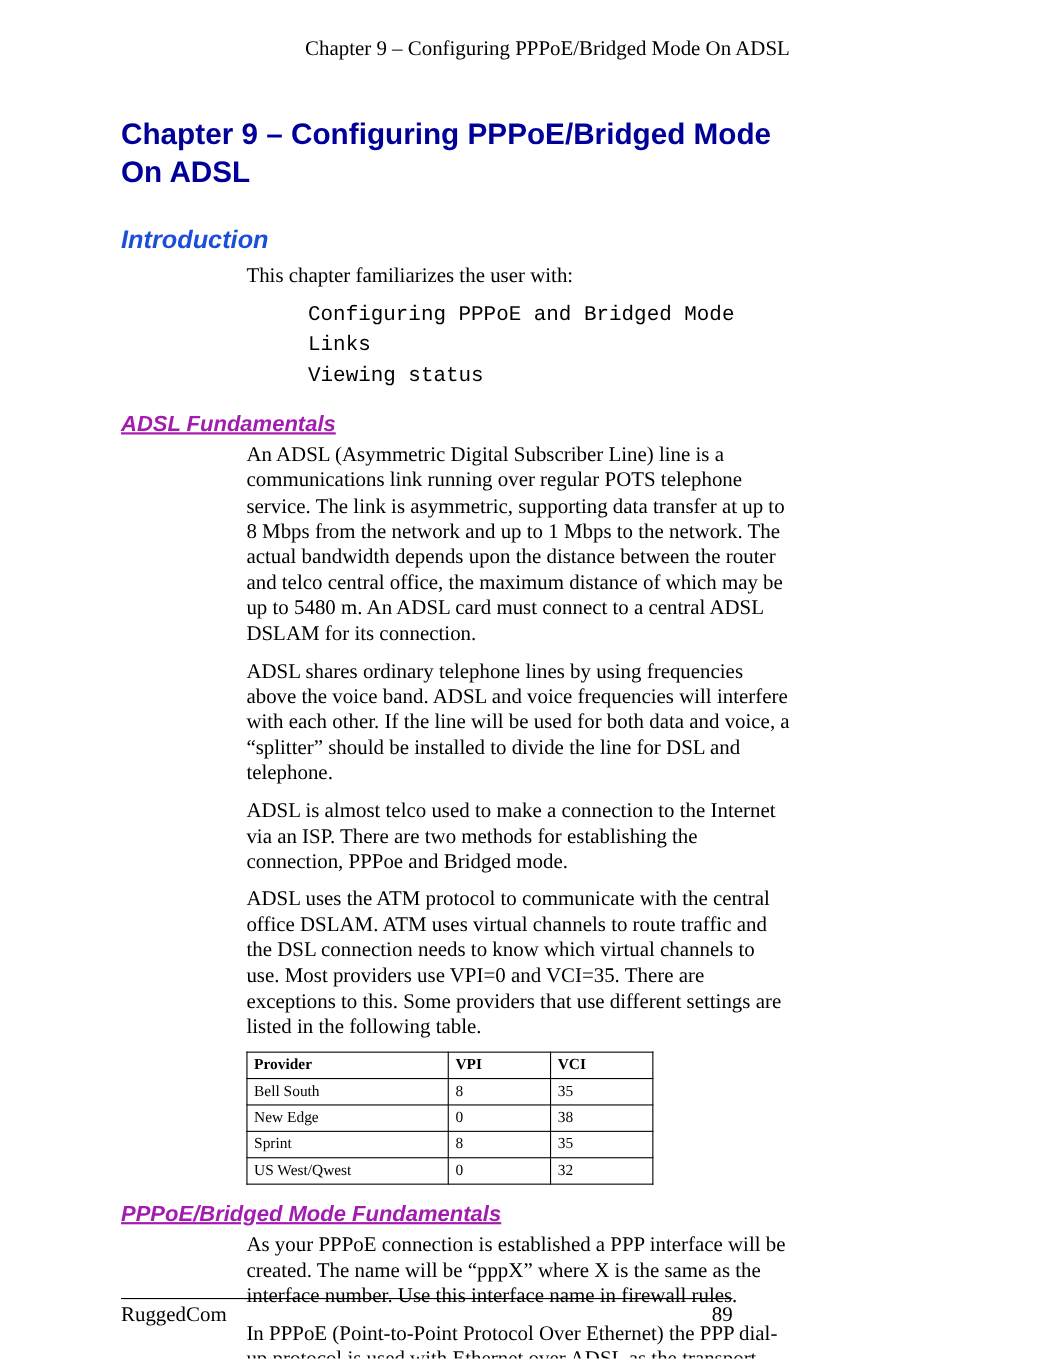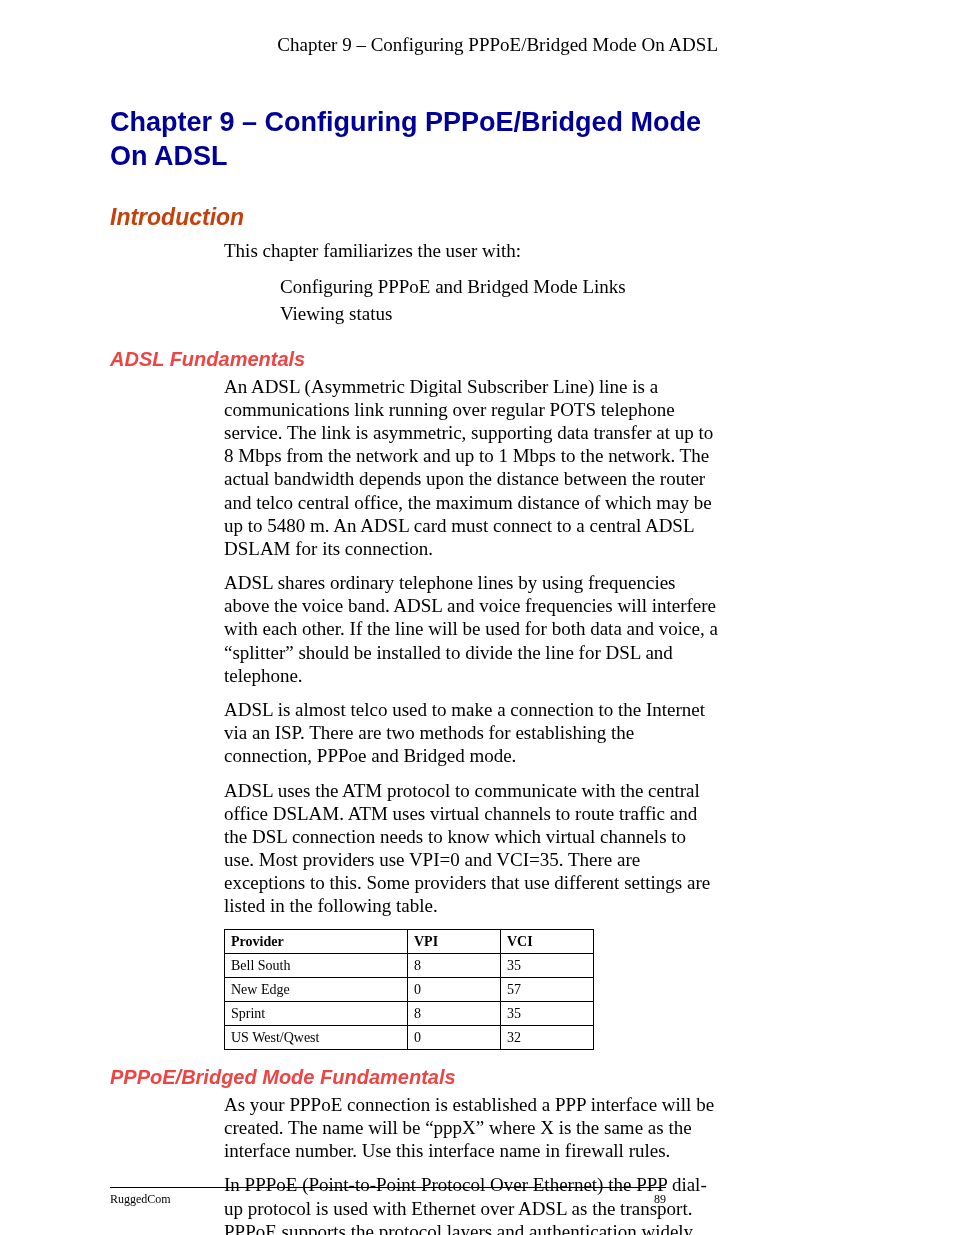--- a/index.html
+++ b/index.html
@@ -33,48 +33,50 @@
     color: #000099;
     font-size: 27px;
     font-weight: bold;
     margin: 0 0 30px 0;
     line-height: 1.25;
   }
   h2 {
     font-family: Verdana, Geneva, sans-serif;
     font-style: italic;
     font-weight: bold;
-    color: #c2410c;
+    color: #1d4ed8;
     font-size: 23px;
     margin: 0 0 8px 0;
   }
   h3 {
     font-family: Verdana, Geneva, sans-serif;
     font-style: italic;
     font-weight: bold;
-    color: #ef4444;
+    color: #a21caf;
     font-size: 20px;
     margin: 16px 0 4px 0;
+    text-decoration: underline;
   }
   .body-block {
     margin-left: 114px;
     font-size: 19px;
     line-height: 1.22;
   }
   .body-block p {
     margin: 0 0 11px 0;
     text-align: left;
   }
   .bullet-list {
     margin: 8px 0 20px 56px;
     font-size: 19px;
     line-height: 1.45;
   }
   .bullet-list div {
     margin: 0;
+    font-family: Liberation Mono, monospace;
   }
   table.prov {
     border-collapse: collapse;
     margin-top: 6px;
     font-size: 14px;
     font-family: "Times New Roman", Times, serif;
   }
   table.prov th, table.prov td {
     border: 1px solid #000;
     padding: 3px 6px 3px 6px;
@@ -87,21 +89,21 @@
   .col-prov { width: 170px; }
   .col-vpi  { width: 80px; }
   .col-vci  { width: 80px; margin-left: 12px; }
   .footer {
     position: absolute;
     left: 110px;
     right: 110px;
     bottom: 28px;
     border-top: 1px solid #000;
     padding-top: 4px;
-    font-size: 12px;
+    font-size: 19px;
     font-family: "Times New Roman", Times, serif;
     display: flex;
     justify-content: space-between;
   }
 </style>
 </head>
 <body>
 
 <div class="page">
 
@@ -133,21 +135,21 @@
         <th class="col-vci">VCI</th>
       </tr>
       <tr>
         <td>Bell South</td>
         <td>8</td>
         <td>35</td>
       </tr>
       <tr>
         <td>New Edge</td>
         <td>0</td>
-        <td>57</td>
+        <td>38</td>
       </tr>
       <tr>
         <td>Sprint</td>
         <td>8</td>
         <td>35</td>
       </tr>
       <tr>
         <td>US West/Qwest</td>
         <td>0</td>
         <td>32</td>

